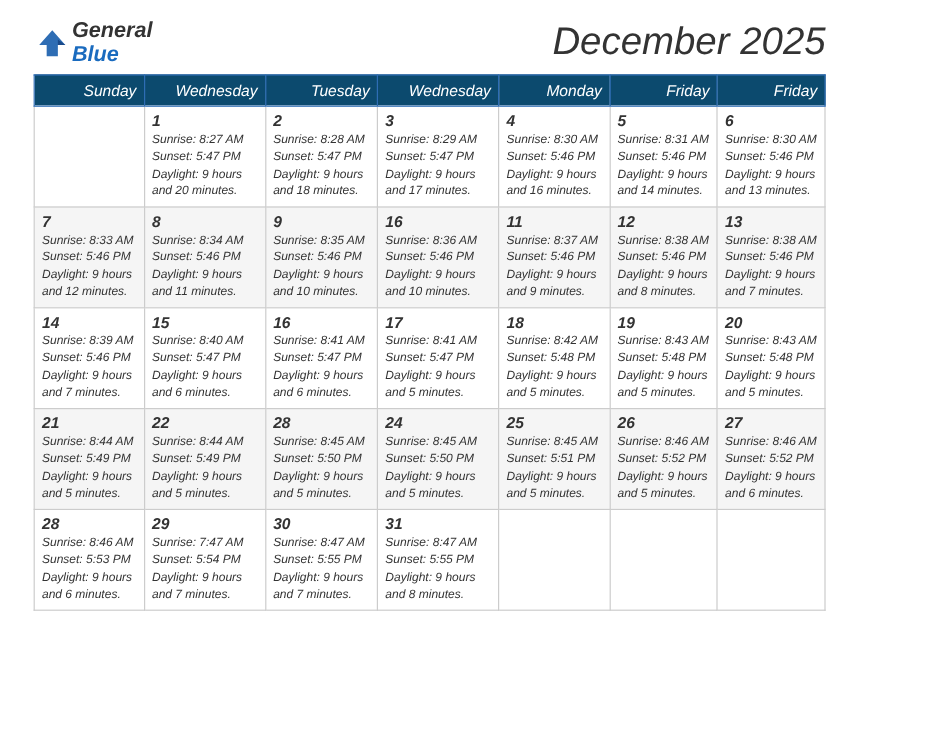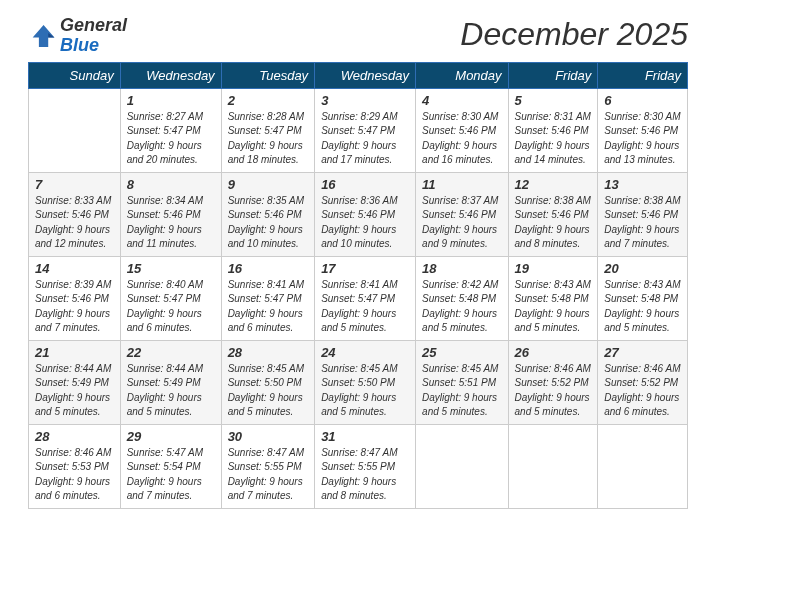--- a/index.html
+++ b/index.html
@@ -326,21 +326,21 @@
         <tr>
           <td>
             <span class="day-num">28</span>
             <div class="day-info">Sunrise: 8:46 AM
 Sunset: 5:53 PM
 Daylight: 9 hours
 and 6 minutes.</div>
           </td>
           <td>
             <span class="day-num">29</span>
-            <div class="day-info">Sunrise: 5:47 AM
+            <div class="day-info">Sunrise: 7:47 AM
 Sunset: 5:54 PM
 Daylight: 9 hours
 and 7 minutes.</div>
           </td>
           <td>
             <span class="day-num">30</span>
             <div class="day-info">Sunrise: 8:47 AM
 Sunset: 5:55 PM
 Daylight: 9 hours
 and 7 minutes.</div>

